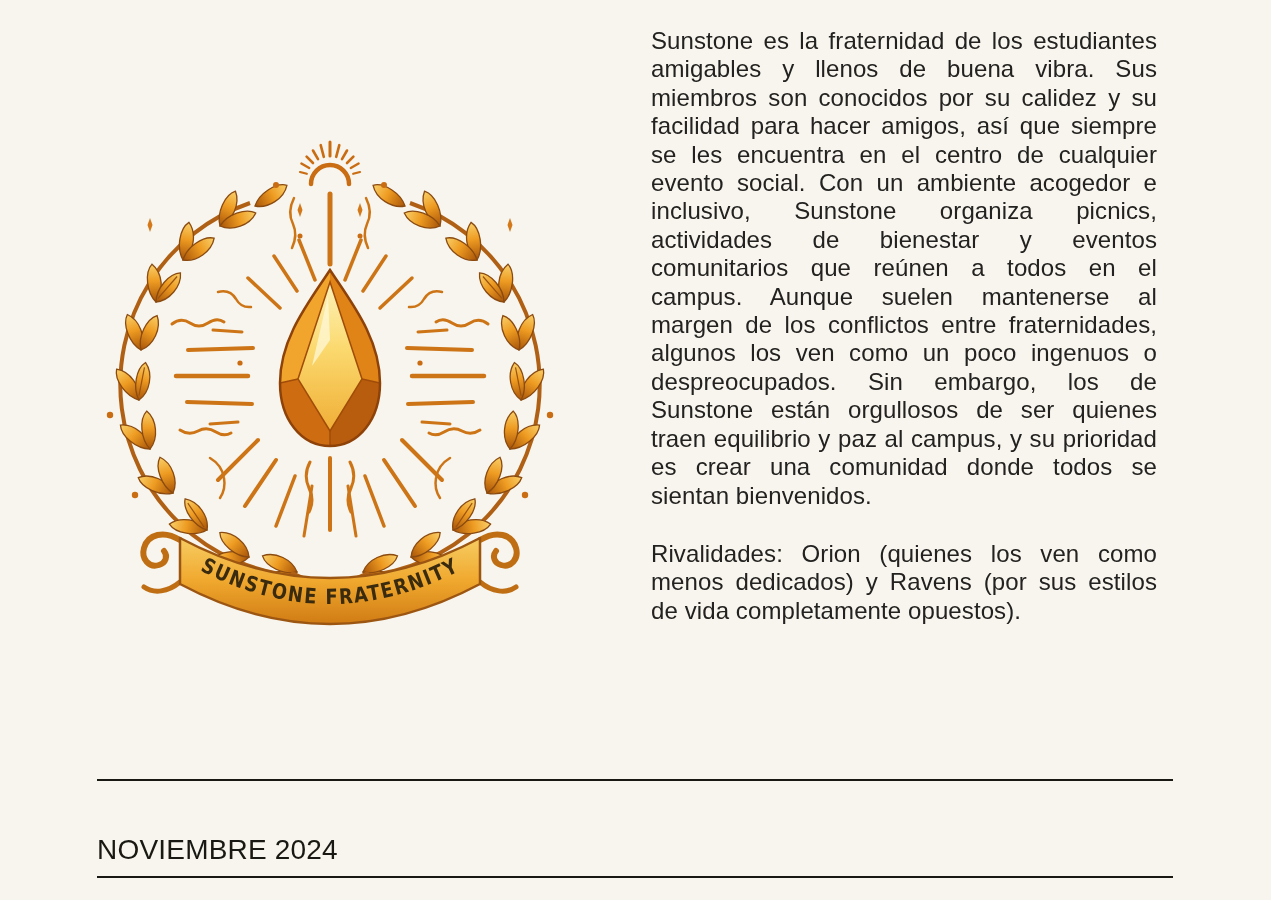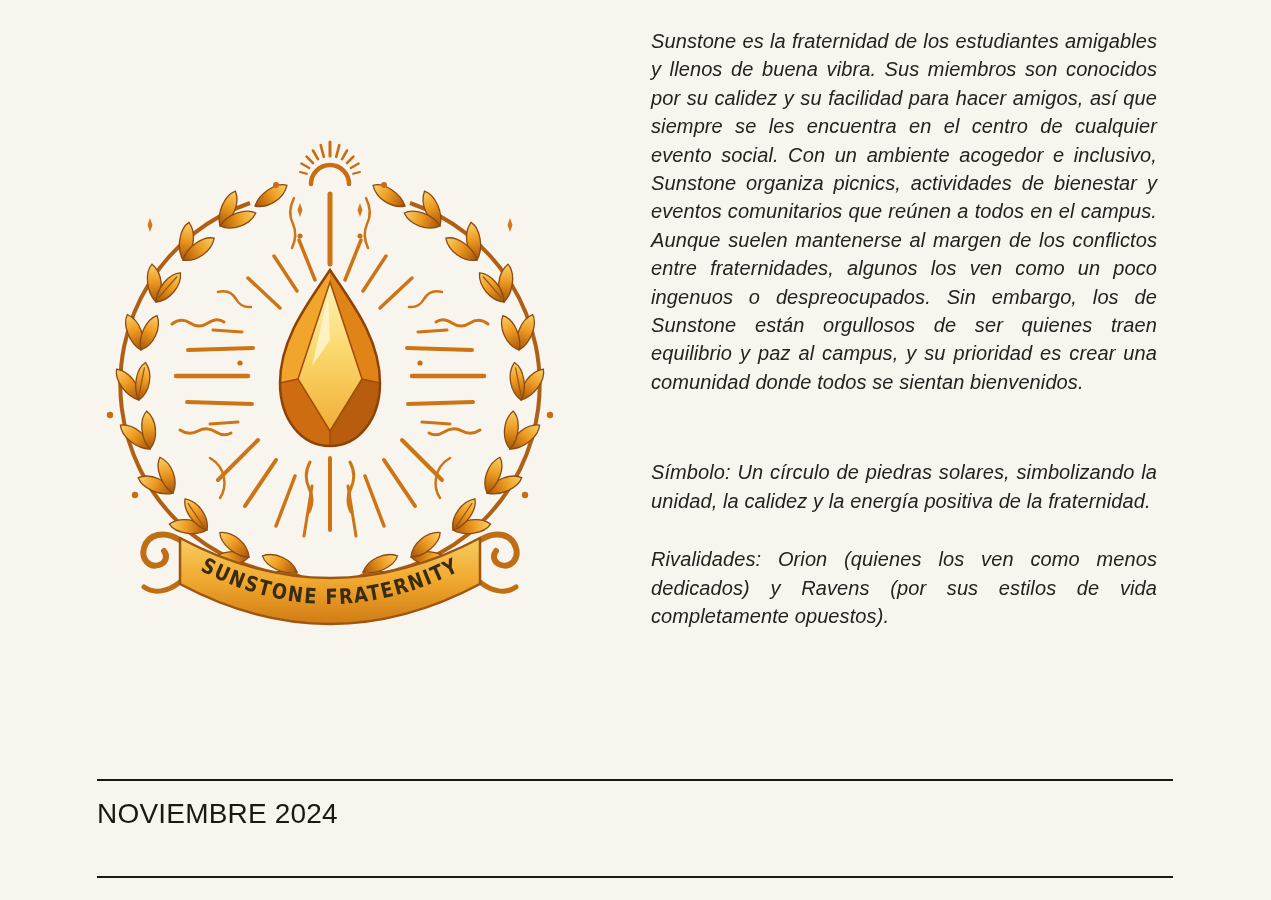--- a/index.html
+++ b/index.html
@@ -8,35 +8,35 @@
     background:#f7f5ed;
     font-family:"Liberation Sans", sans-serif;
     overflow:hidden;
   }
   .page { position:relative; width:1271px; height:900px; }
 
   .emblem { position:absolute; left:90px; top:128px; width:480px; height:524px; }
 
   .article {
     position:absolute; left:651px; top:27px; width:506px;
-    font-size:20px; line-height:28.4px; color:#232220;
-    text-align:justify; letter-spacing:0.1px;font-style:italic;
+    font-size:24px; line-height:28.4px; color:#232220;
+    text-align:justify; letter-spacing:0.1px;
   }
   .article p { margin:0; }
   .article p.gap-large { margin-top:62px; }
   .article p.gap-small { margin-top:30px; }
 
   .rule {
     position:absolute; left:97px; width:1076px; height:0;
     border-top:2px solid #191812;
   }
   .rule-top { top:779px; }
   .rule-bottom { top:876px; }
   .footer-row {
-    position:absolute; left:97px; top:798px; width:1076px;
+    position:absolute; left:97px; top:834px; width:1076px;
     display:flex; justify-content:space-between; align-items:center;
     font-size:28px; color:#191812; letter-spacing:0.2px;
   }
 </style>
 </head>
 <body>
 
 <div class="page">
 
   <div class="emblem">
@@ -188,21 +188,20 @@
         <path d="M 90,410 Q 240,490 390,410 L 390,456 Q 240,536 90,456 Z" fill="url(#bannerG)" stroke="#9c5612" stroke-width="2.5" stroke-linejoin="round"></path>
         <text font-family="DejaVu Sans, sans-serif" font-size="21" font-weight="bold" fill="#3a2a0e" letter-spacing="2">
           <textPath href="#bannerPath" startOffset="50%" text-anchor="middle" textLength="272" lengthAdjust="spacingAndGlyphs">SUNSTONE FRATERNITY</textPath>
         </text>
       </g>
     </svg>
   </div>
 
   <div class="article">
     <p>Sunstone es la fraternidad de los estudiantes amigables y llenos de buena vibra. Sus miembros son conocidos por su calidez y su facilidad para hacer amigos, así que siempre se les encuentra en el centro de cualquier evento social. Con un ambiente acogedor e inclusivo, Sunstone organiza picnics, actividades de bienestar y eventos comunitarios que reúnen a todos en el campus. Aunque suelen mantenerse al margen de los conflictos entre fraternidades, algunos los ven como un poco ingenuos o despreocupados. Sin embargo, los de Sunstone están orgullosos de ser quienes traen equilibrio y paz al campus, y su prioridad es crear una comunidad donde todos se sientan bienvenidos.</p>
-    <p class="gap-large">Símbolo: Un círculo de piedras solares, simbolizando la unidad, la calidez y la energía positiva de la fraternidad.</p>
     <p class="gap-small">Rivalidades: Orion (quienes los ven como menos dedicados) y Ravens (por sus estilos de vida completamente opuestos).</p>
   </div>
 
   <div class="rule rule-top"></div>
   <div class="footer-row">
     <span>NOVIEMBRE 2024</span>
   </div>
   <div class="rule rule-bottom"></div>
 
 </div>

